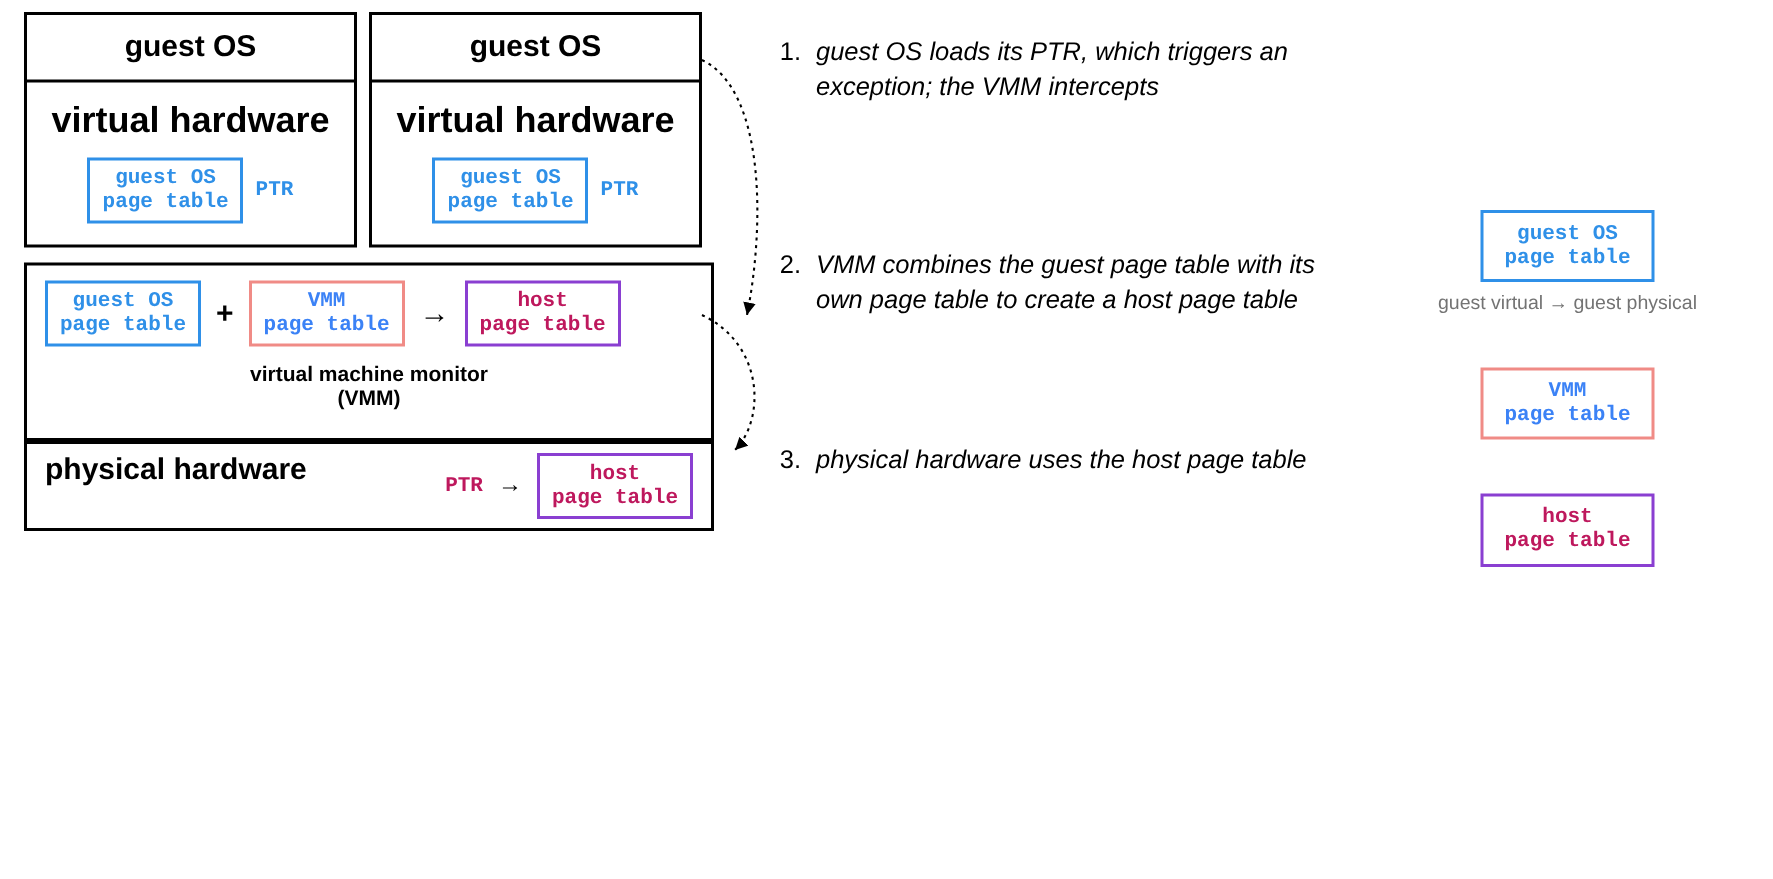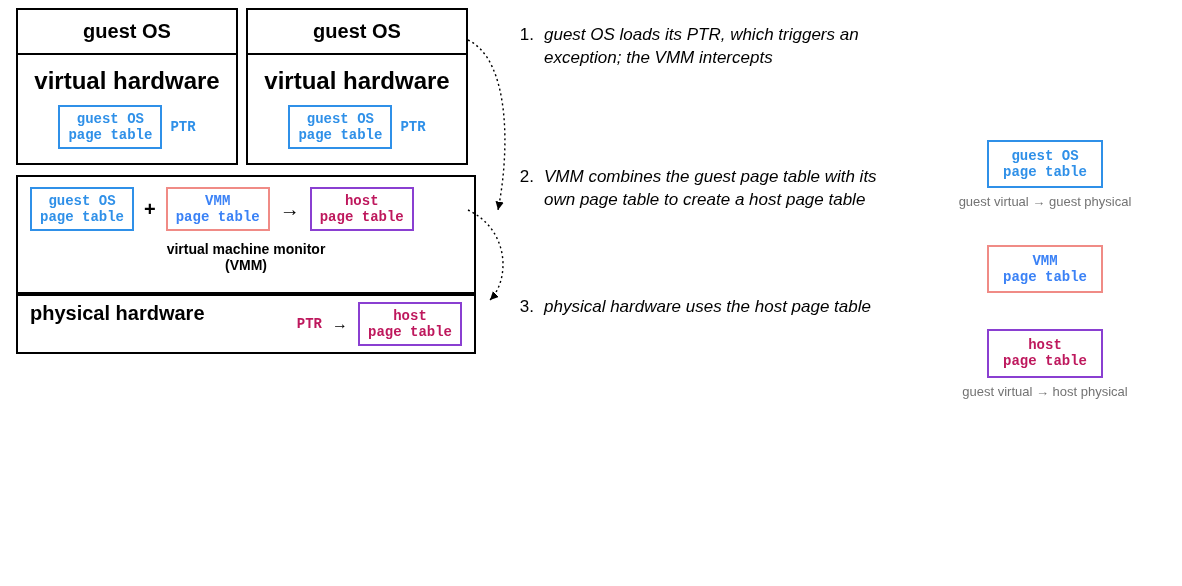--- a/index.html
+++ b/index.html
@@ -128,21 +128,20 @@
 page table</div>
     <div class="legend-cap">guest virtual → guest physical</div>
   </div>
   <div class="legend-item">
     <div class="pt-box red mono" style="white-space:pre;">VMM
 page table</div>
   </div>
   <div class="legend-item">
     <div class="pt-box purple mono" style="white-space:pre;">host
 page table</div>
-    <div class="legend-cap">guest virtual → host physical</div>
   </div>
 </div>
 
 <svg class="overlay" width="1182" height="586">
   <defs>
     <marker id="ah" markerWidth="8" markerHeight="8" refX="6" refY="3" orient="auto">
       <path d="M0,0 L6,3 L0,6 Z" fill="#000"></path>
     </marker>
   </defs>
 

